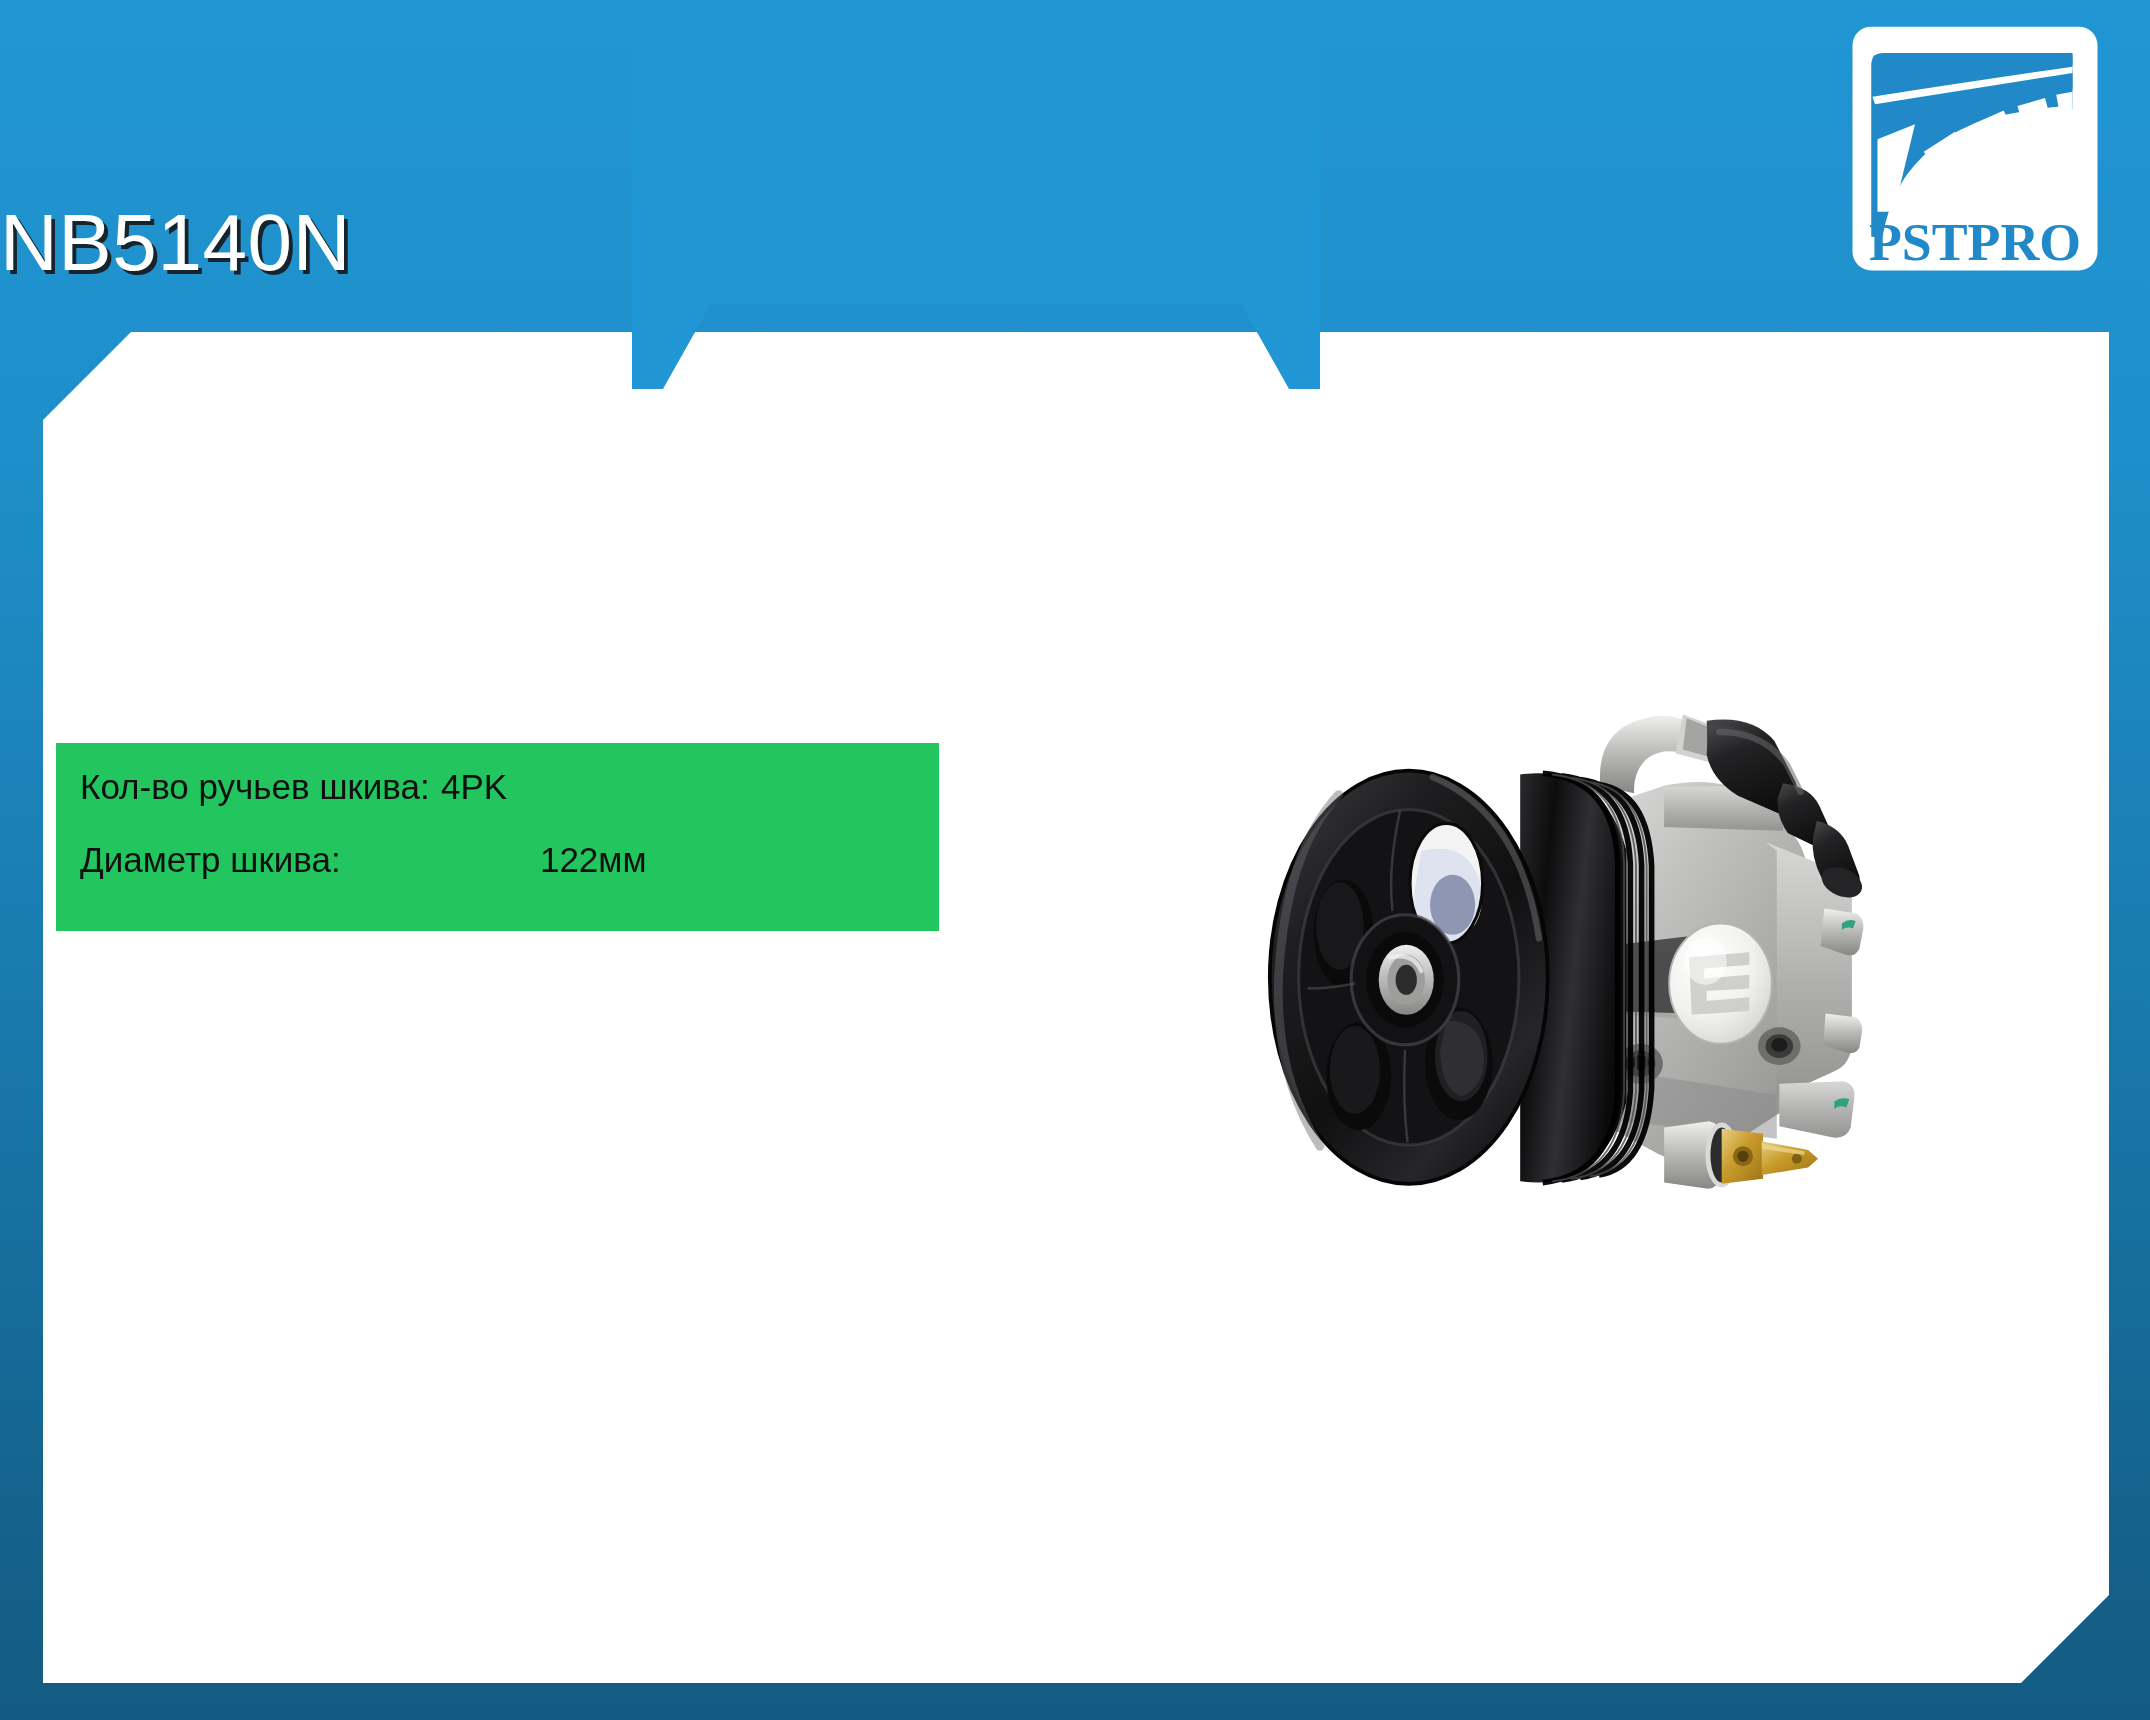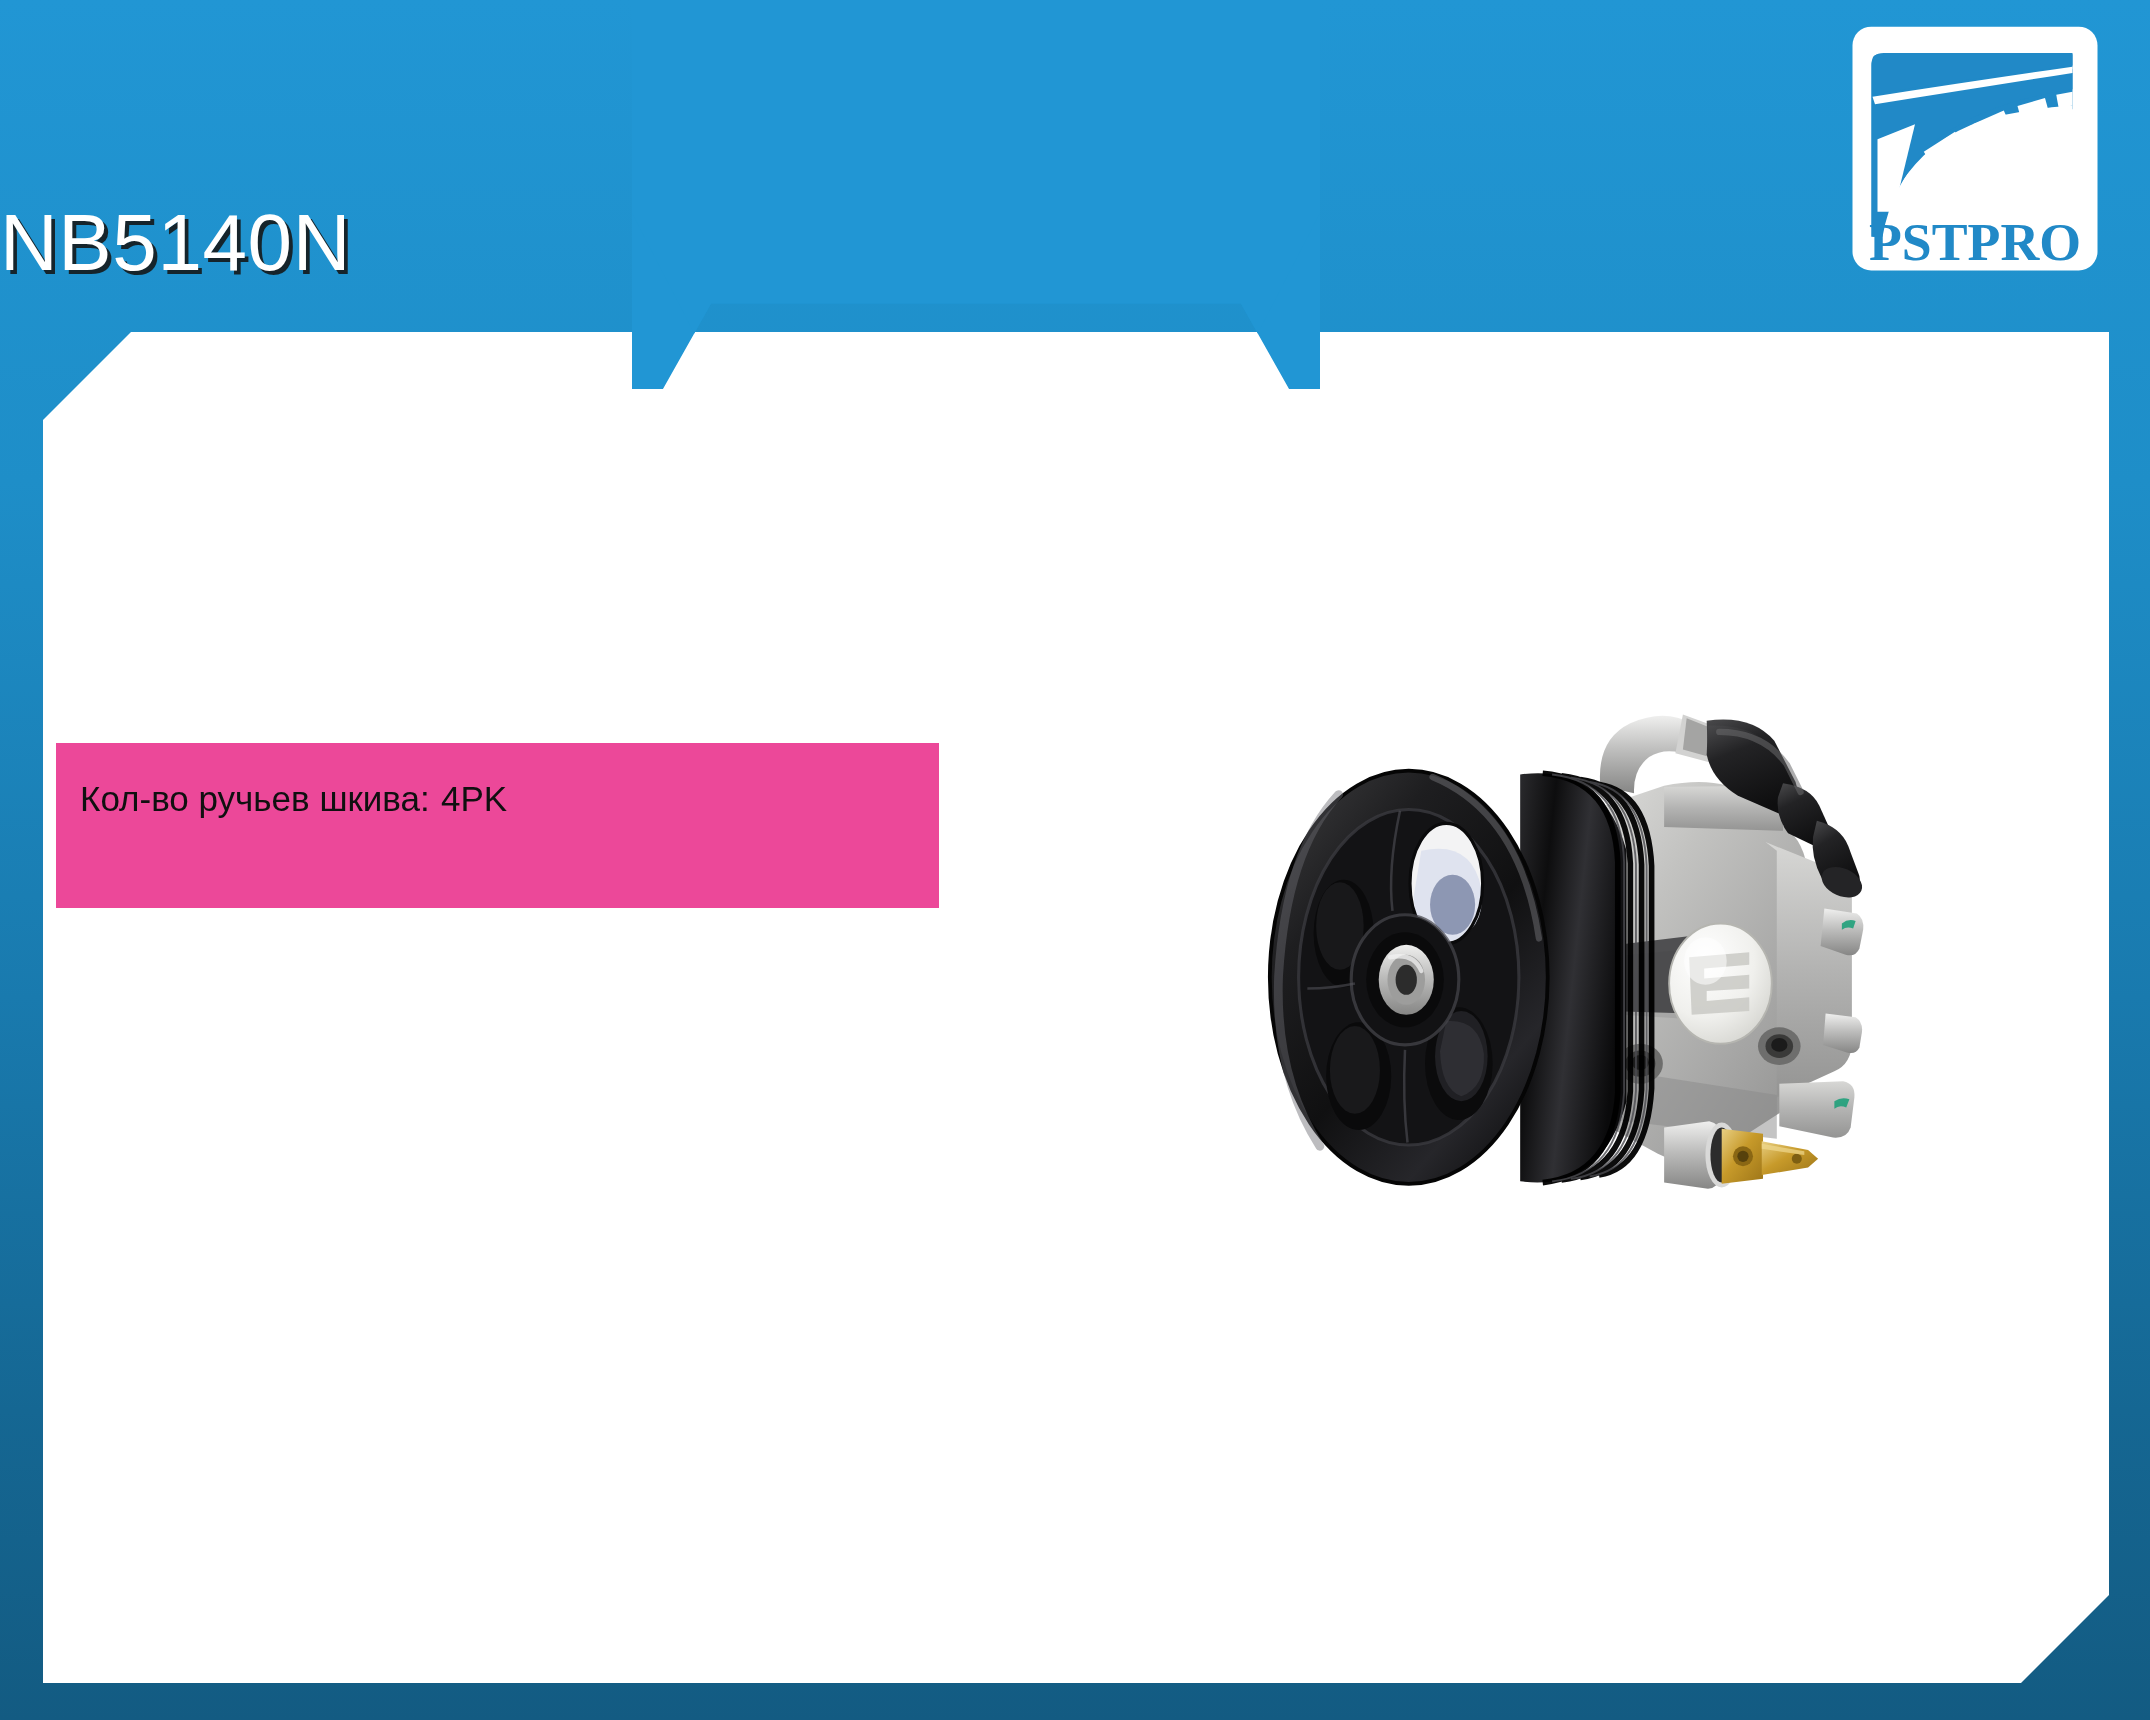--- a/index.html
+++ b/index.html
@@ -69,23 +69,23 @@
     right:51px; top:24px;
     width:250px; height:249px;
     z-index:7;
   }
   .logo svg { display:block; width:100%; height:100%; }
 
   
   .spec-box {
     position:absolute;
     left:56px; top:743px;
-    width:883px; height:165px;
-    background:#ec4899;
-    padding:38px 0 0 24px;
+    width:883px; height:188px;
+    background:#22c55e;
+    padding:26px 0 0 24px;
     z-index:4;
   }
   .spec-row {
     display:flex;
     align-items:baseline;
     font-size:35px;
     color:#101010;
     line-height:1.0;
     white-space:nowrap;
   }
@@ -153,20 +153,24 @@
     </g>
 
     <text x="200" y="378" text-anchor="middle" font-family="'Liberation Serif', serif" font-size="86" font-weight="700" fill="#2189c7">PSTPRO</text>
   </svg>
 </div>
 
 <div class="spec-box">
   <div class="spec-row row-0">
     <span class="spec-label">Кол-во ручьев шкива:</span>
     <span class="spec-value">4PK</span>
+  </div>
+  <div class="spec-row row-1">
+    <span class="spec-label">Диаметр шкива:</span>
+    <span class="spec-value">122мм</span>
   </div>
 </div>
 
 <div class="product">
   <svg viewBox="0 0 1120 920" xmlns="http://www.w3.org/2000/svg">
     <defs>
       <linearGradient id="alu" x1="0" y1="0" x2="1" y2="1">
         <stop offset="0%" stop-color="#e3e3e1"></stop>
         <stop offset="35%" stop-color="#c2c2c0"></stop>
         <stop offset="70%" stop-color="#a7a7a6"></stop>

